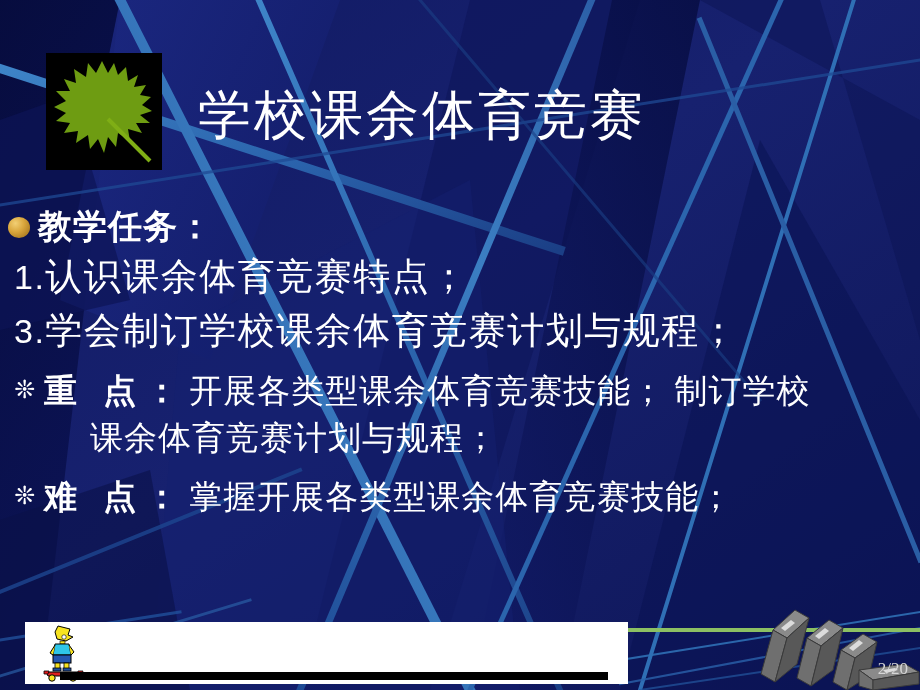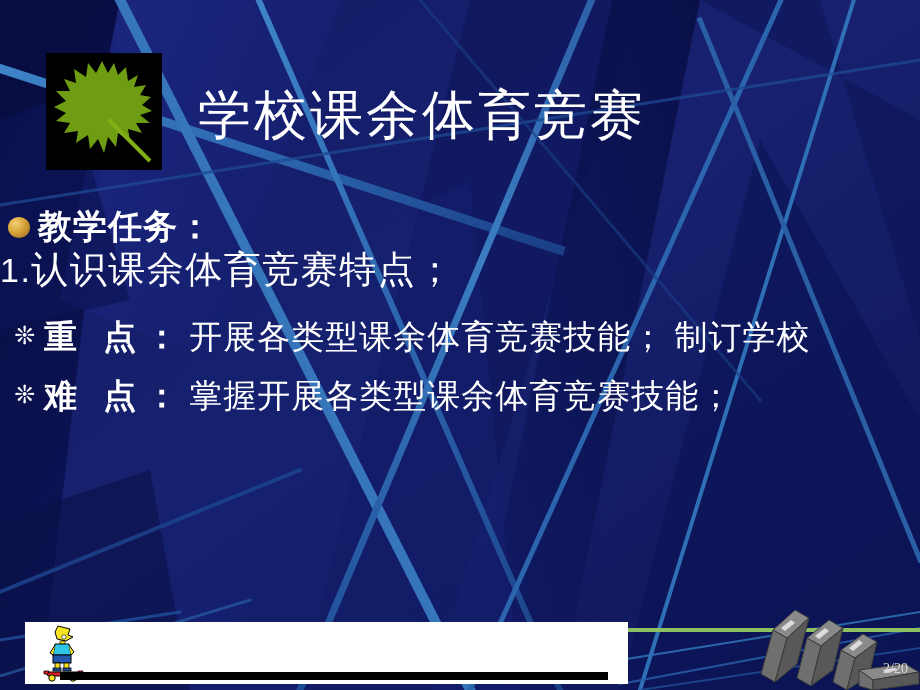--- a/index.html
+++ b/index.html
@@ -64,22 +64,23 @@
     left: 8px; top: 13px;
     width: 22px; height: 21px;
     border-radius: 50%;
     background:
       radial-gradient(circle at 34% 30%, #f2cf74 0%, #d9a63c 42%, #b07f24 78%, #8a6018 100%);
   }
 
   
   .task-line {
     height: 54px;
+    padding-left: 14px;
     font-size: 37px;
-    line-height: 40px;
+    line-height: 54px;
     letter-spacing: 1.5px;
   }
   .task-num { font-family: "Liberation Sans", sans-serif; font-size: 34px; }
 
   
   .key-line {
     padding-left: 44px;
     font-size: 33px;
     line-height: 47px;
     letter-spacing: 0.5px;
@@ -123,21 +124,21 @@
     position: absolute;
     left: 628px; top: 628px;
     width: 292px; height: 4px;
     background: #8cc063;
   }
   .blocks-wrap { position: absolute; left: 755px; top: 608px; width: 165px; height: 82px; }
   .page-num {
     position: absolute;
     right: 12px; bottom: 12px;
     color: #d6d6d6;
-    font-size: 14px;
+    font-size: 17px;
     line-height: 18px;
     font-family: "Liberation Serif", serif;
   }
 </style>
 </head>
 <body>
 
 <div id="slide">
 
   <svg id="bg" viewBox="0 0 920 690" preserveAspectRatio="none">
@@ -222,24 +223,28 @@
     <div class="line heading-line">
       <span class="gold-bullet"></span>
       <span>教学任务：</span>
     </div>
 
     <div class="line task-line">
       <span class="task-num">1.</span><span>认识课余体育竞赛特点；</span>
     </div>
 
 
+    <div class="line task-line">
+      <span class="task-num">3.</span><span>学会制订学校课余体育竞赛计划与规程；</span>
+    </div>
 
     <div class="line key-line first">
       <span class="snow-bullet">❊</span>
       <span class="key-label">重 点：</span><span class="key-text">开展各类型课余体育竞赛技能； 制订学校</span>
+      <span class="key-cont">课余体育竞赛计划与规程；</span>
     </div>
 
     <div class="line key-line second">
       <span class="snow-bullet">❊</span>
       <span class="key-label">难 点：</span><span class="key-text">掌握开展各类型课余体育竞赛技能；</span>
     </div>
   </div>
 
   <div class="green-rule"></div>
 

